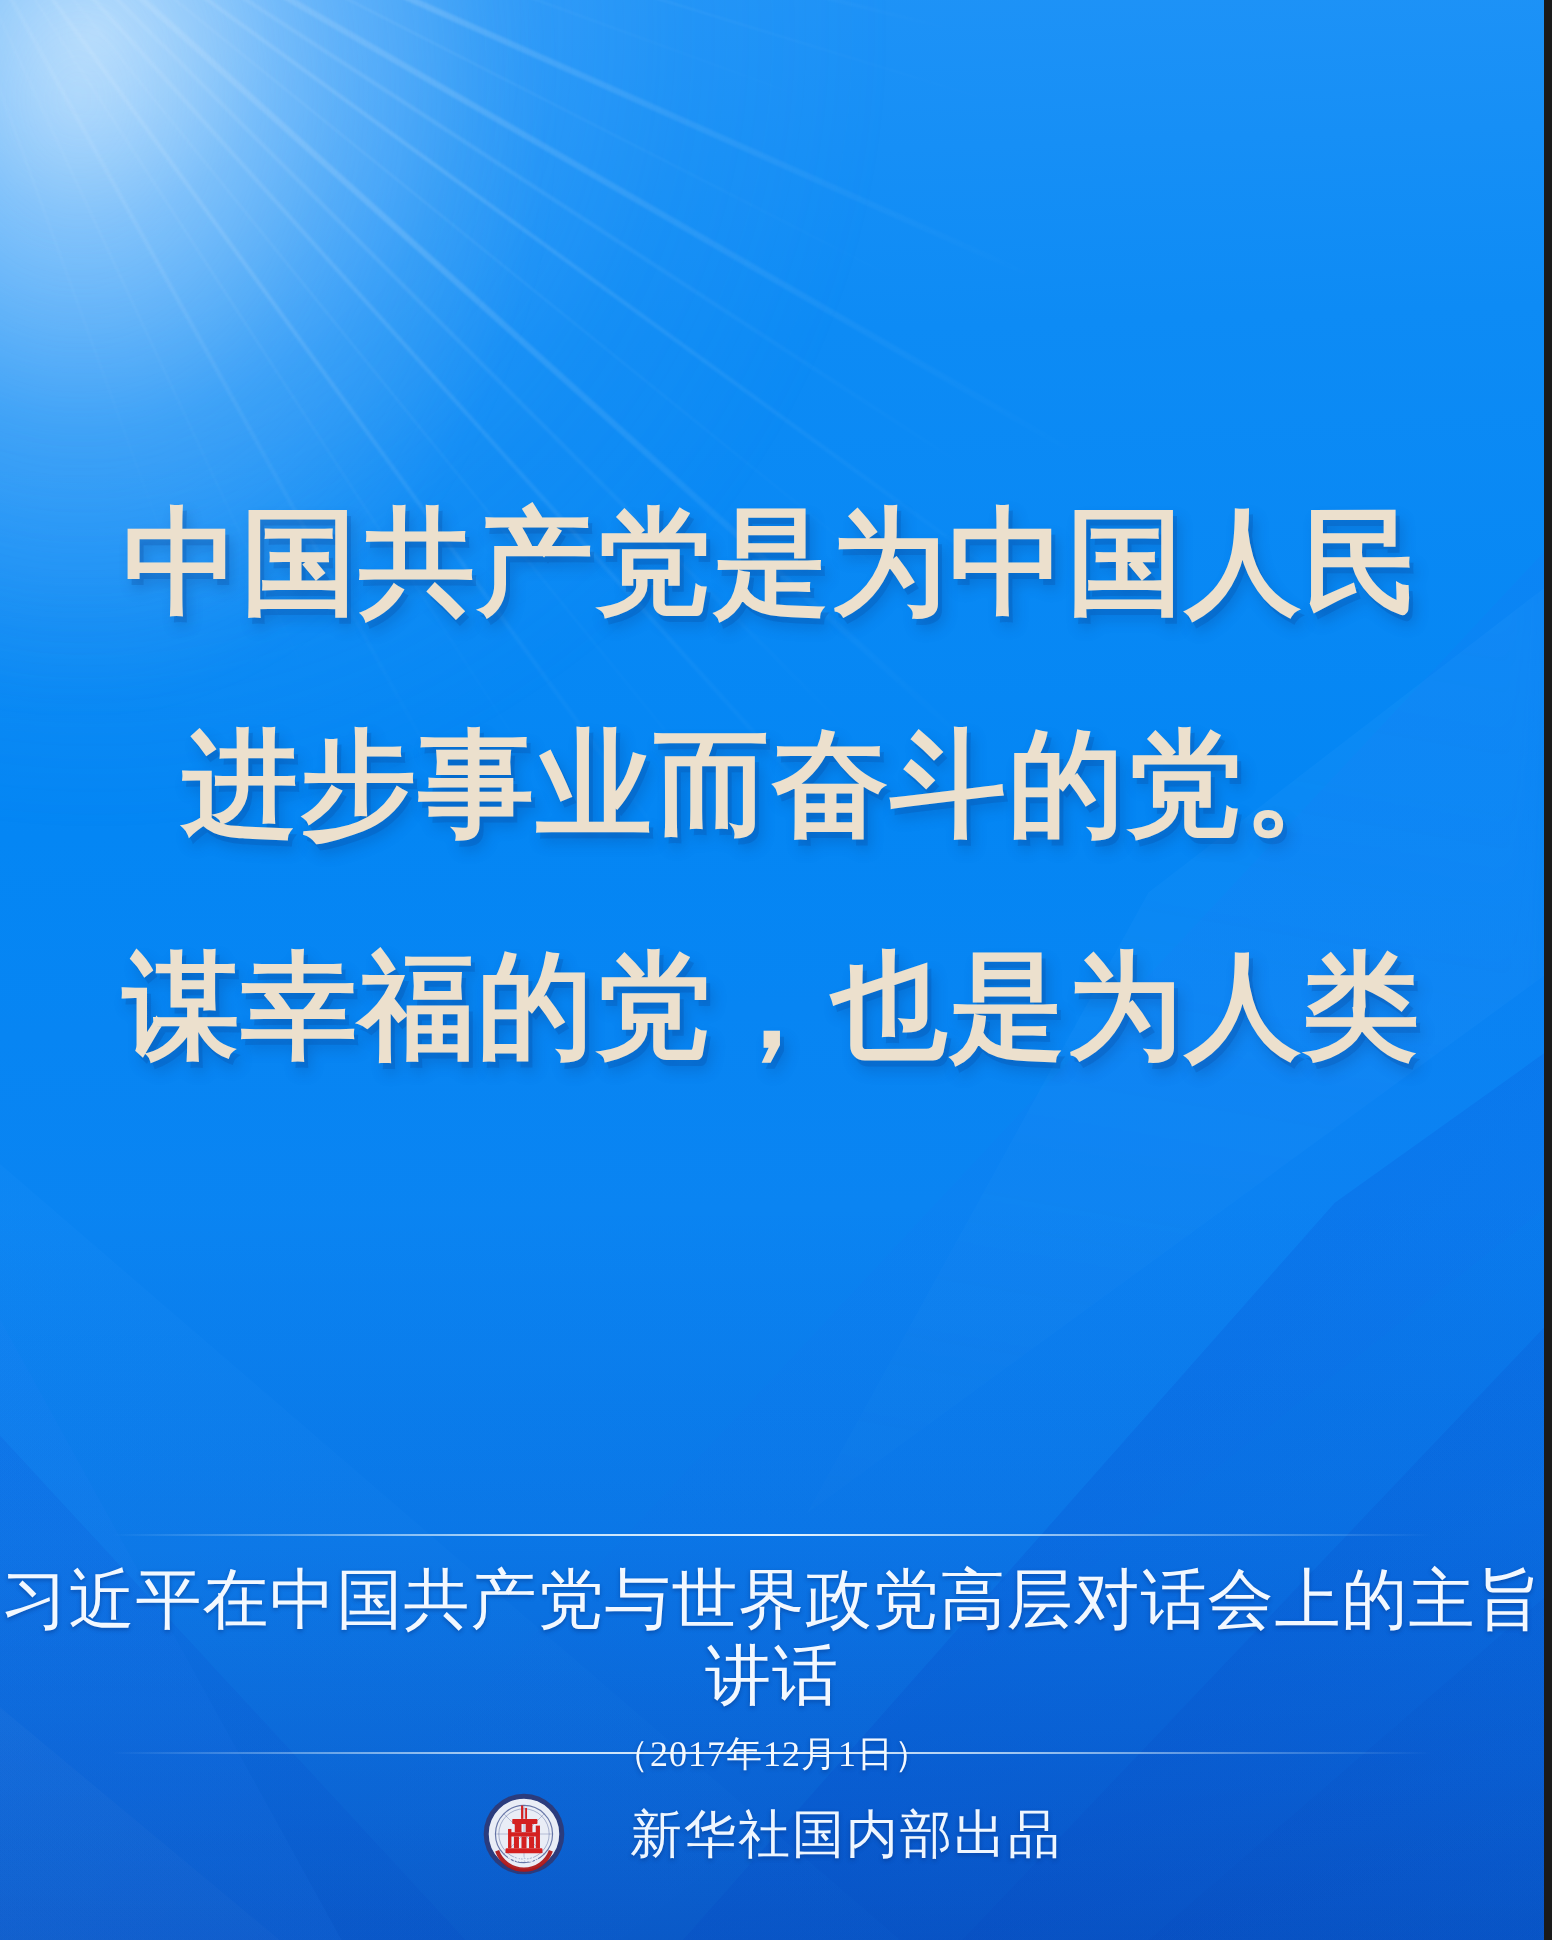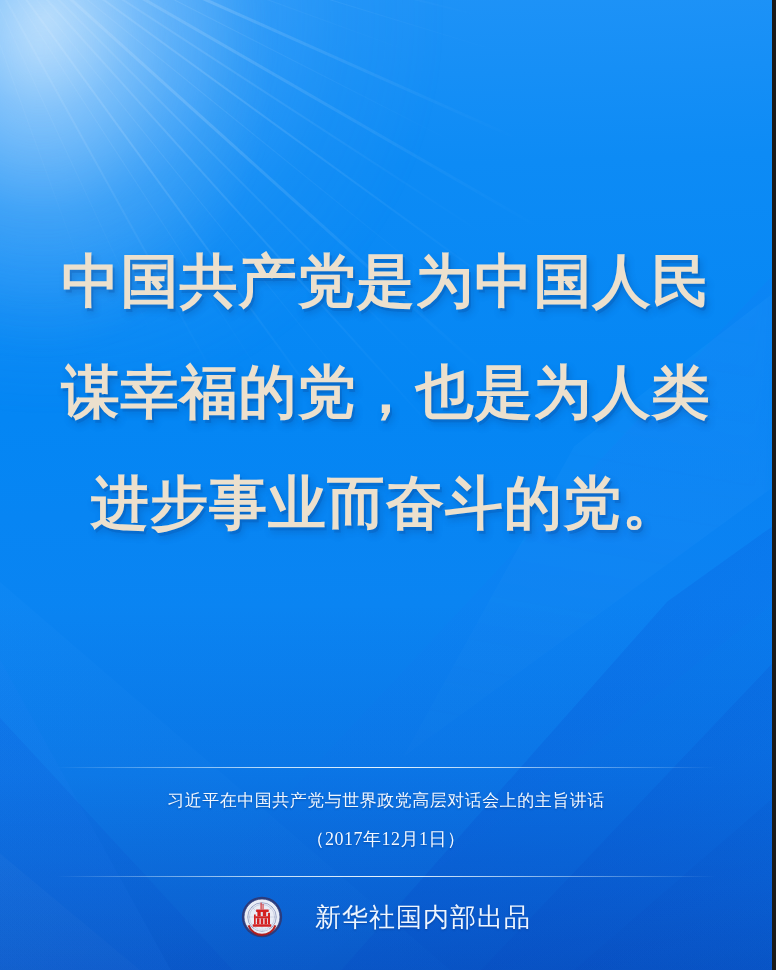--- a/index.html
+++ b/index.html
@@ -198,21 +198,21 @@
     text-align: center;
   }
   .subtitle-line {
     display: block;
     font-family: "Liberation Serif", "DejaVu Serif", serif;
     font-weight: 400;
     color: #f2f8ff;
     letter-spacing: 0.5px;
     text-shadow: 0 1px 2px rgba(4,44,120,0.45);
   }
-  .subtitle-line.l1 { font-size: 17px; line-height: 38px; }
+  .subtitle-line.l1 { font-size: 33px; line-height: 38px; }
   .subtitle-line.l2 { font-size: 18px; line-height: 38px; }
 
   .credit {
     position: absolute;
     left: 0; right: 0;
     top: 896px;
     display: flex;
     align-items: center;
     justify-content: center;
     gap: 32px;
@@ -275,22 +275,22 @@
     <i class="f4"></i>
     <i class="f9"></i>
   </div>
 
   <div class="bg-deepen"></div>
 
   <div class="content">
 
     <div class="headline">
       <span class="hline">中国共产党是为中国人民</span>
+      <span class="hline">进步事业而奋斗的党。</span>
       <span class="hline">谋幸福的党，也是为人类</span>
-      <span class="hline">进步事业而奋斗的党。</span>
     </div>
 
     <div class="divider top"></div>
 
     <div class="subtitle-block">
       <span class="subtitle-line l1">习近平在中国共产党与世界政党高层对话会上的主旨讲话</span>
       <span class="subtitle-line l2">（2017年12月1日）</span>
     </div>
 
     <div class="divider bottom"></div>

